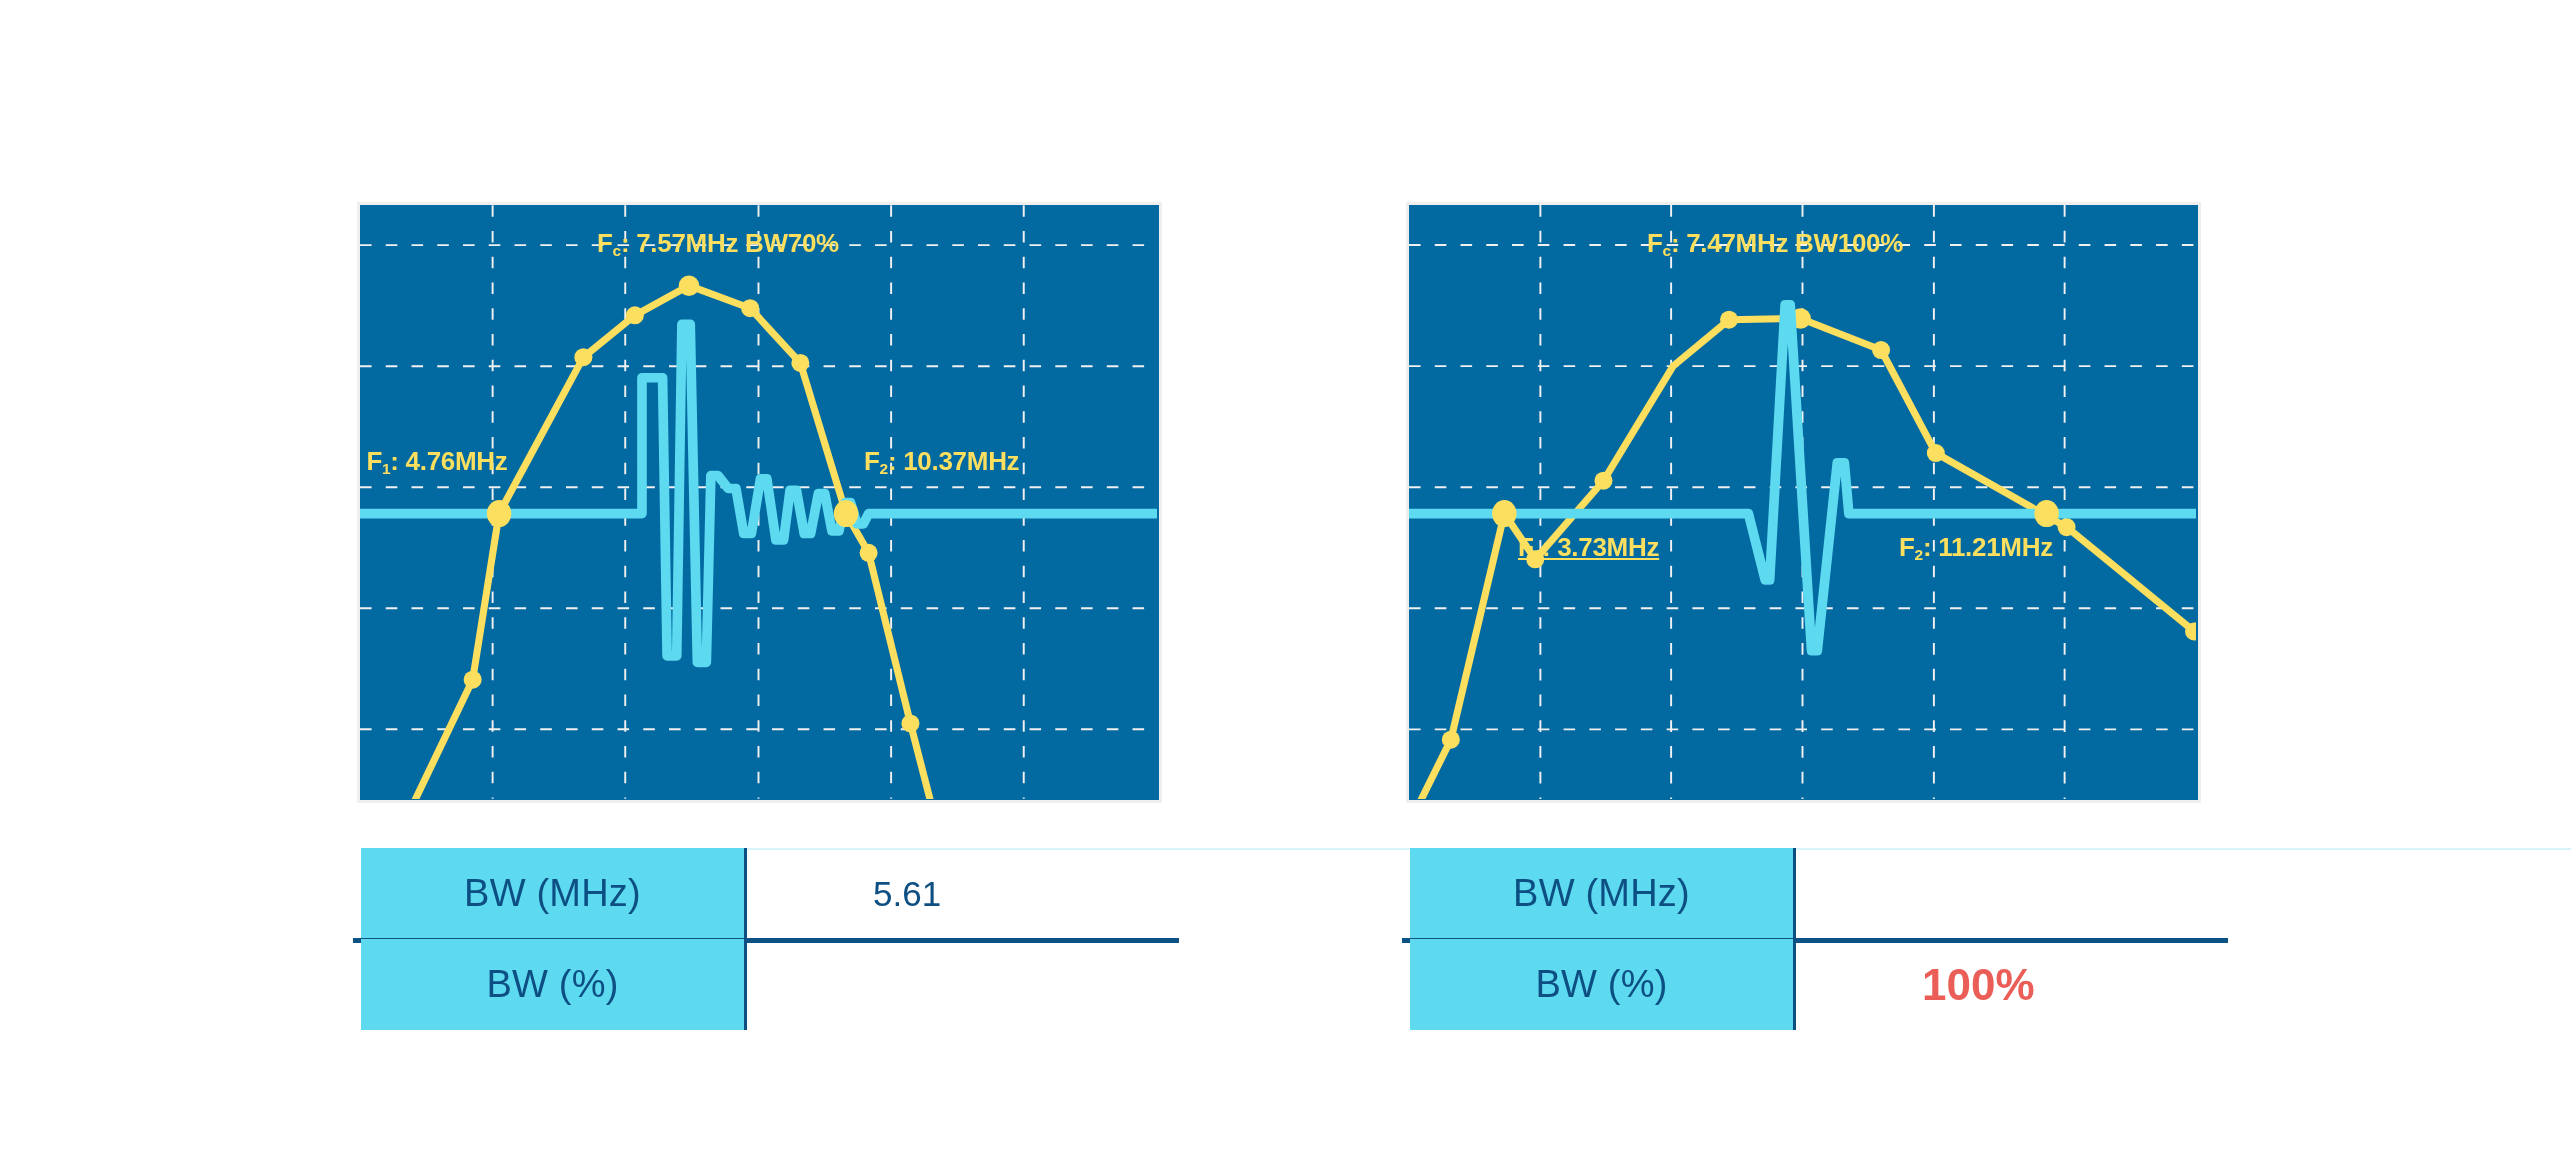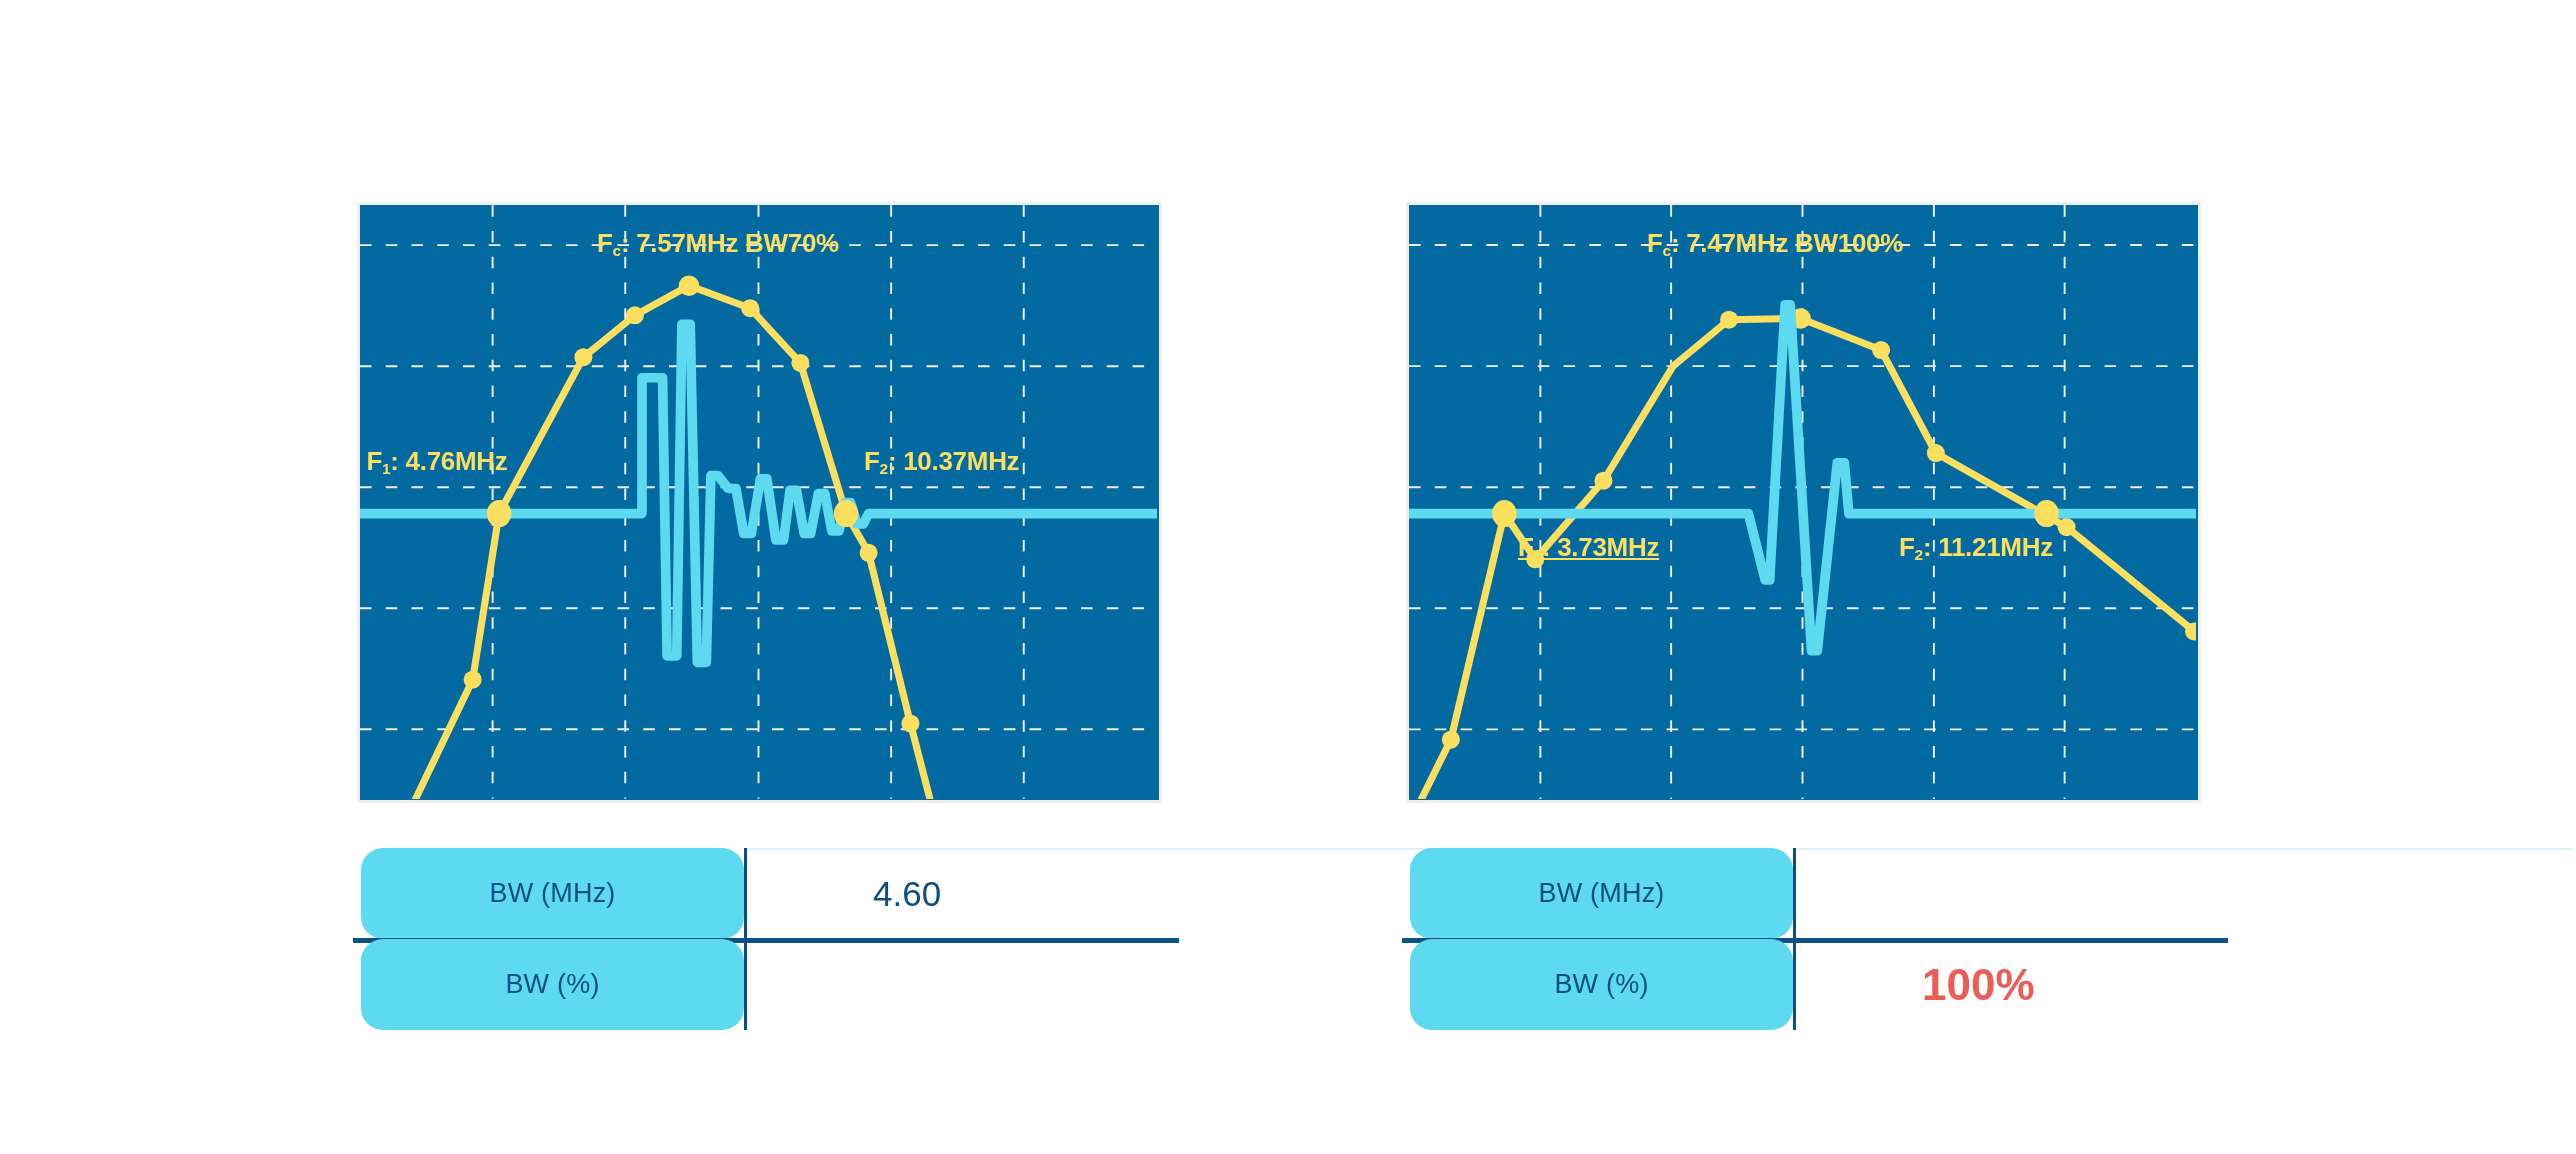--- a/index.html
+++ b/index.html
@@ -23,24 +23,23 @@
   }
   .plot-svg{position:absolute;left:0;top:0;}
 
   
   .bw-table{position:absolute;}
   .bw-row{position:relative;height:91px;display:flex;align-items:center;}
   .bw-label{
     width:383px;height:91px;
     background:#5dd9f0;
     display:flex;align-items:center;justify-content:center;
-    color:#0d4f82;font-size:27px;font-weight:400;
+    color:#0d4f82;font-size:38px;font-weight:400;
     box-sizing:border-box;
     letter-spacing:0.2px;
-    border-radius:22px;
   }
   .bw-value{
     flex:1;height:91px;
     display:flex;align-items:center;justify-content:flex-start;
     padding-left:129px;
     box-sizing:border-box;
   }
   .bw-value.num{color:#0d4f82;font-size:35px;font-weight:400;}
   .bw-value.pct{color:#eb5e57;font-size:44px;font-weight:bold;}
   .rule-top{
@@ -133,21 +132,21 @@
 
     <div class="plot-label" style="left:504px;top:241px;">
       <span>F</span><sub>2</sub><span>: 10.37MHz</span>
     </div>
   </div>
 
   <div class="bw-table" style="left:361px;top:848px;width:821px;height:182px;">
     <div class="rule-top" style="width:778px;"></div>
     <div class="bw-row">
       <div class="bw-label">BW (MHz)</div>
-      <div class="bw-value num">4.60</div>
+      <div class="bw-value num">5.61</div>
       <div class="rule-mid" style="width:826px;"></div>
     </div>
     <div class="bw-row">
       <div class="bw-label">BW (%)</div>
     </div>
     <div class="col-divider"></div>
   </div>
 </div>
 
 <div class="panel" id="panel-right">

